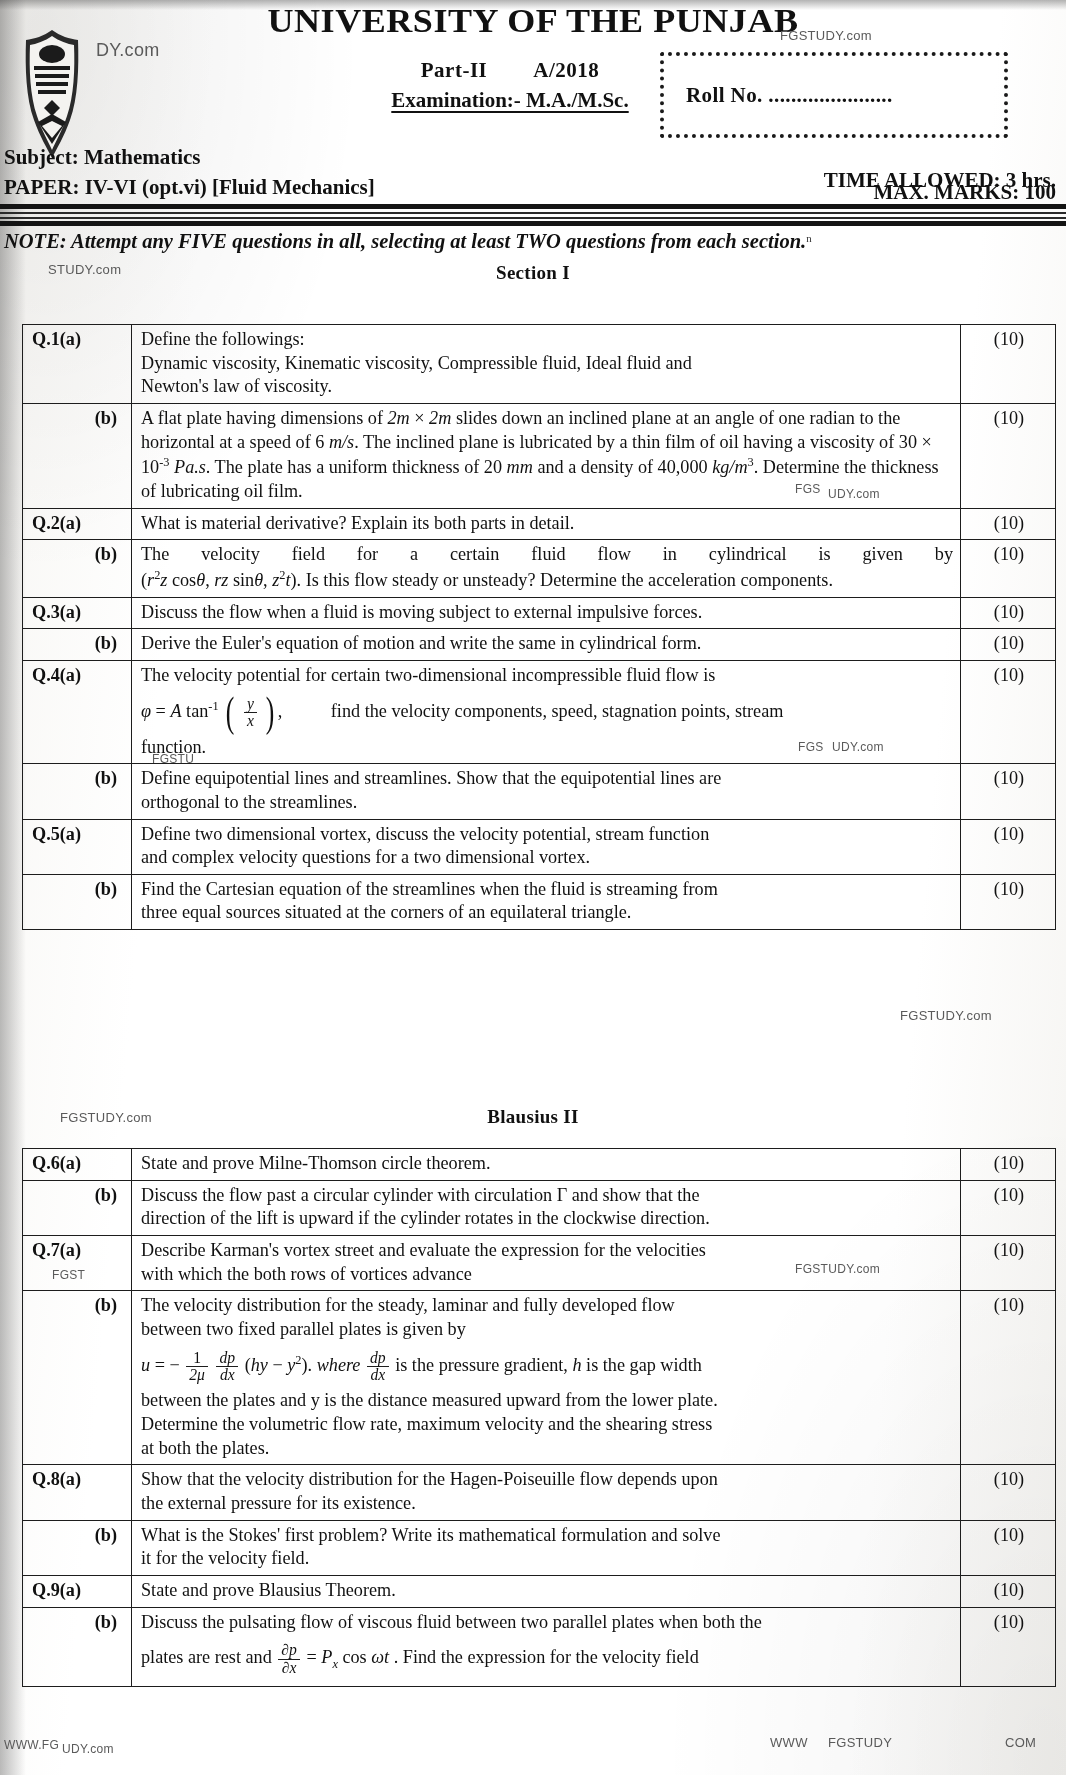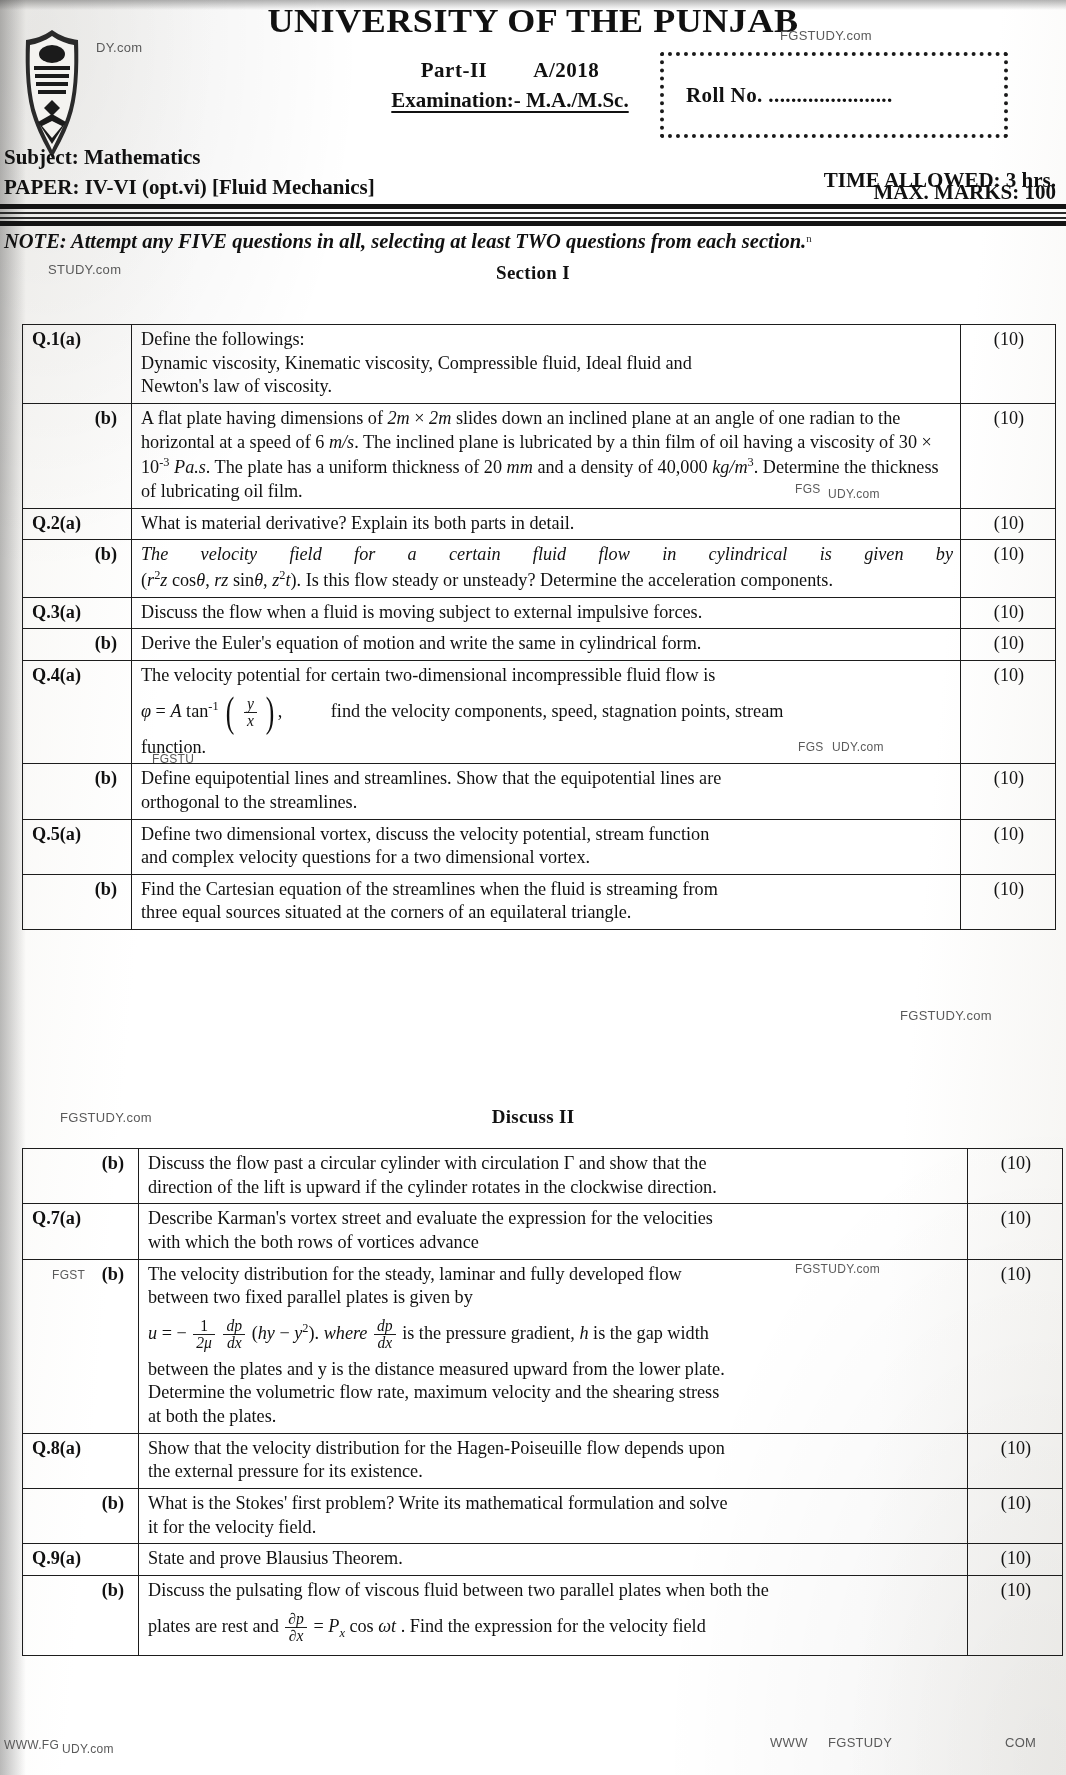--- a/index.html
+++ b/index.html
@@ -199,21 +199,21 @@
     line-height: 0.52;
     vertical-align: middle;
     font-weight: 300;
     transform: scaleX(0.6);
   }
 
   .eqn-line { display: block; margin: 8px 0 6px 0; }
 
   .spacer-wide { display: inline-block; width: 44px; }
 
-  .justify { text-align: justify; text-align-last: justify; font-style: italic; }
+  .justify { text-align: justify; text-align-last: justify; }
 
   
   .wm {
     position: absolute;
     font-family: "Liberation Sans", "DejaVu Sans", sans-serif;
     color: #5a5a5a;
     font-size: 13px;
     letter-spacing: 0.3px;
     white-space: nowrap;
     pointer-events: none;
@@ -360,24 +360,29 @@
       <td class="col-q sub">(b)</td>
       <td class="col-body">
         <span>Find the Cartesian equation of the streamlines when the fluid is streaming from</span><br>
         <span>three equal sources situated at the corners of an equilateral triangle.</span>
       </td>
       <td class="col-mark">(10)</td>
     </tr>
   </tbody>
 </table>
 
-<div class="section-head" id="section-2-head">Discuss II</div>
+<div class="section-head" id="section-2-head">Blausius II</div>
 
 <table class="qtable" id="table-section-2">
   <tbody>
+    <tr>
+      <td class="col-q">Q.6(a)</td>
+      <td class="col-body">State and prove Milne-Thomson circle theorem.</td>
+      <td class="col-mark">(10)</td>
+    </tr>
 
     <tr>
       <td class="col-q sub">(b)</td>
       <td class="col-body">
         <span>Discuss the flow past a circular cylinder with circulation Γ and show that  the</span><br>
         <span>direction of the lift is upward if the cylinder rotates in the clockwise direction.</span>
       </td>
       <td class="col-mark" style="vertical-align:top;">(10)</td>
     </tr>
 
@@ -444,21 +449,21 @@
           = <span class="mi">P</span><span class="sub2 mi">x</span> cos <span class="mi">ωt</span> . Find the expression for the velocity field
         </span>
       </td>
       <td class="col-mark" style="vertical-align:top;">(10)</td>
     </tr>
   </tbody>
 </table>
 
 <div id="watermark-layer">
     <div class="wm" style="left: 780px; top: 28px; font-size: 13px;">FGSTUDY.com</div>
-    <div class="wm" style="left: 96px; top: 40px; font-size: 13px;">DY.com</div>
+    <div class="wm" style="left: 96px; top: 40px; font-size: 18px;">DY.com</div>
     <div class="wm" style="left: 48px; top: 262px; font-size: 13px;">STUDY.com</div>
     <div class="wm" style="left: 795px; top: 482px; font-size: 12px;">FGS</div>
     <div class="wm" style="left: 828px; top: 487px; font-size: 12px;">UDY.com</div>
     <div class="wm" style="left: 152px; top: 752px; font-size: 12px;">FGSTU</div>
     <div class="wm" style="left: 798px; top: 740px; font-size: 12px;">FGS</div>
     <div class="wm" style="left: 832px; top: 740px; font-size: 12px;">UDY.com</div>
     <div class="wm" style="left: 900px; top: 1008px; font-size: 13px;">FGSTUDY.com</div>
     <div class="wm" style="left: 60px; top: 1110px; font-size: 13px;">FGSTUDY.com</div>
     <div class="wm" style="left: 795px; top: 1262px; font-size: 12px;">FGSTUDY.com</div>
     <div class="wm" style="left: 52px; top: 1268px; font-size: 12px;">FGST</div>

